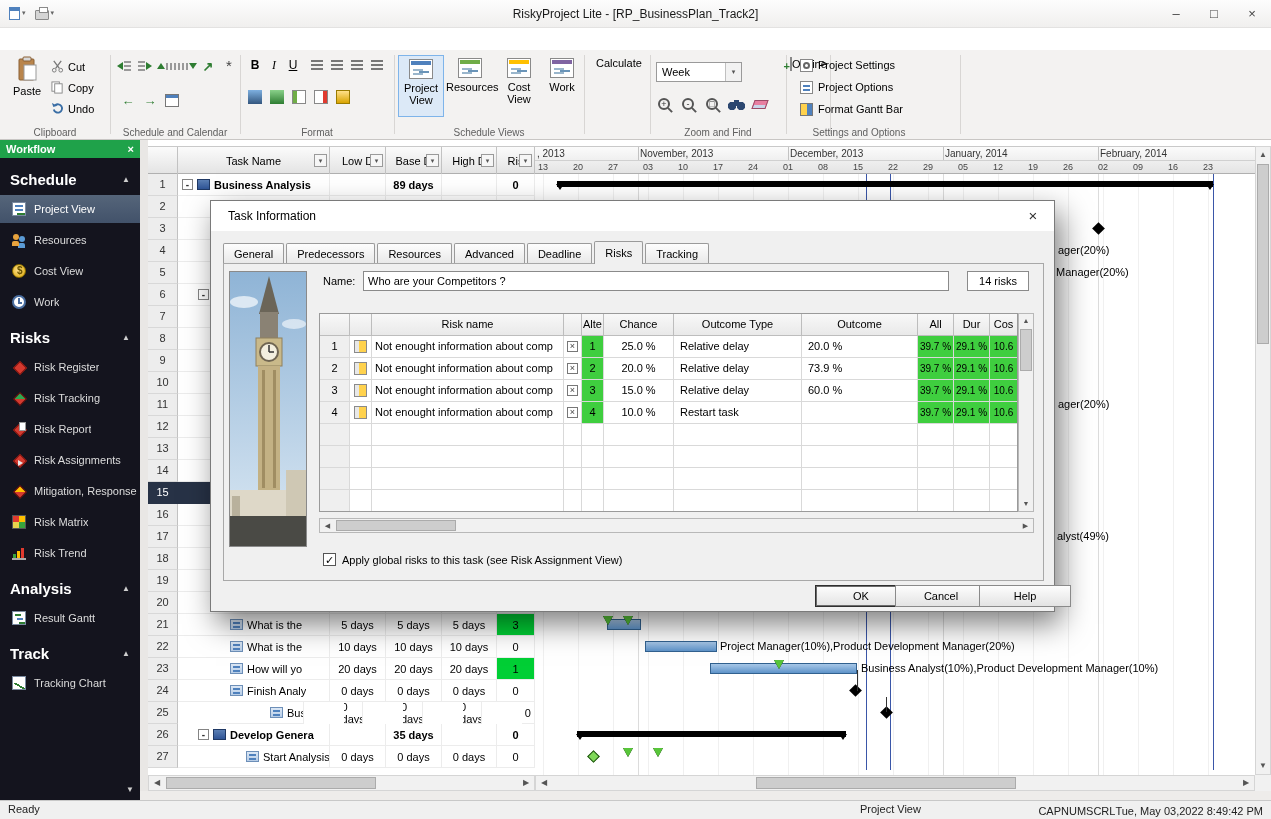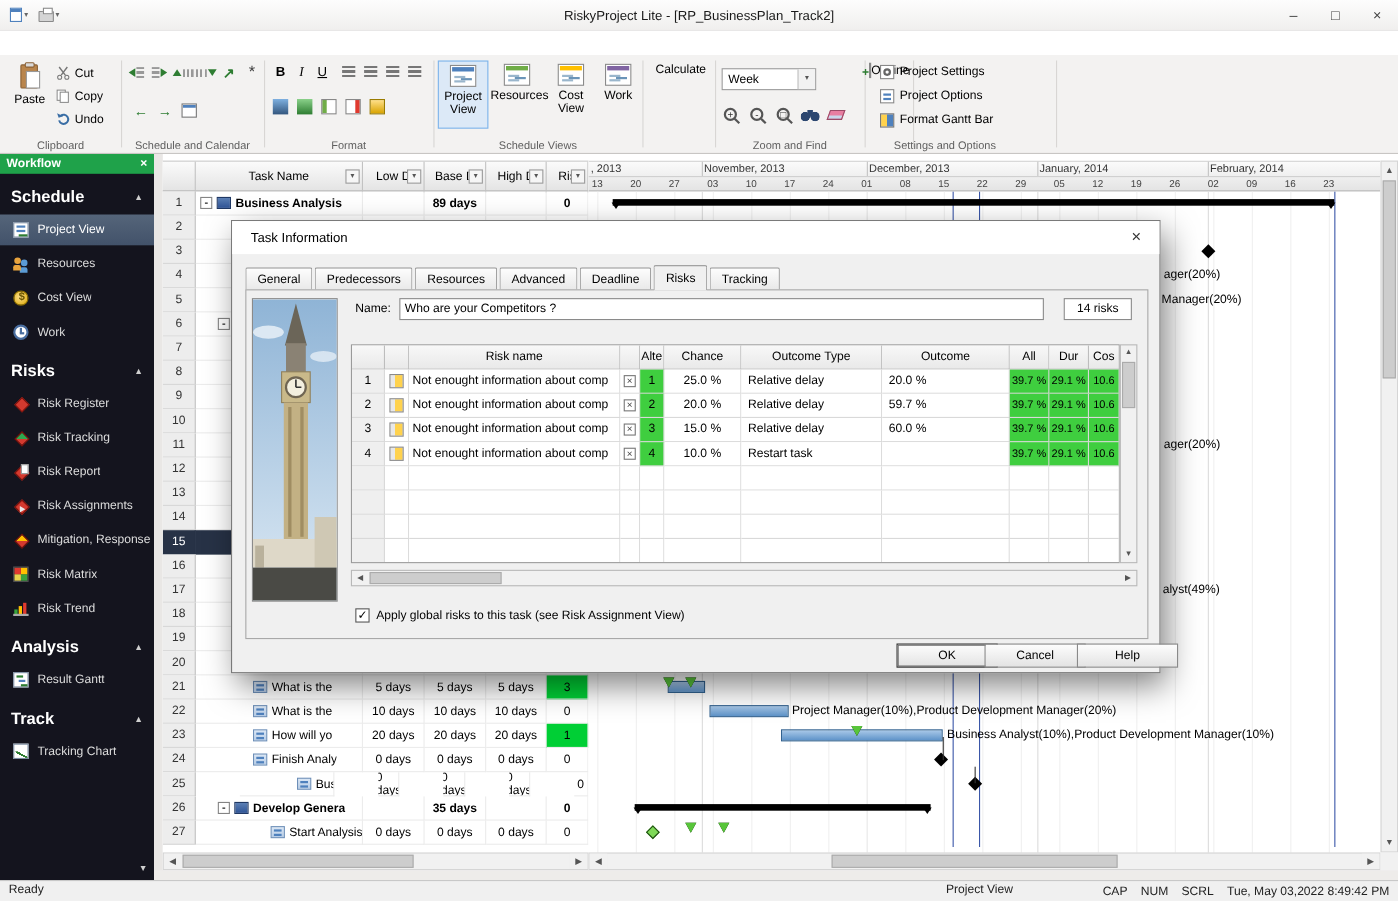--- a/index.html
+++ b/index.html
@@ -175,21 +175,21 @@
 .sbv{position:absolute;width:16px;background:#f1f1f1;border:1px solid #d5d5d5}
 .sbv .arr{position:absolute;left:0;width:14px;height:16px;text-align:center;font-size:8px;line-height:16px;color:#555}
 .sbv .arr.bottom{bottom:0}
 .sbv .vthumb{position:absolute;left:1px;width:12px;background:#cdcdcd;border:1px solid #ababab}
 .sb-corner{position:absolute;left:1255px;top:775px;width:16px;height:16px;background:#f1f1f1}
 
 
 .statusbar{position:absolute;left:0;top:800px;width:100%;height:19px;background:#f0f0f0;border-top:1px solid #c8c8c8;font-size:11px;color:#222}
 .sb-ready{position:absolute;left:8px;top:2px}
 .sb-view{position:absolute;left:860px;top:2px}
-.sb-right{position:absolute;right:8px;top:4px;display:flex;gap:12px}
+.sb-right{position:absolute;right:8px;top:4px;display:flex;}
 
 
 .dialog{position:absolute;left:210px;top:200px;width:845px;height:412px;background:#f0f0f0;border:1px solid #7a7a7a;box-shadow:6px 12px 28px rgba(0,0,0,.5);z-index:50}
 .dlg-title{position:absolute;top:0;left:0;right:0;height:30px;background:#fff;display:flex;align-items:center;padding-left:17px;font-size:12px}
 .dlg-close{position:absolute;right:8px;top:4px;width:26px;height:22px;text-align:center;line-height:22px;font-size:15px;color:#333}
 .dlg-tabs{position:absolute;left:12px;top:40px;height:23px;display:flex;align-items:flex-end}
 .dtab{height:21px;line-height:20px;padding:0 10px;border:1px solid #9a9a9a;border-bottom:none;background:linear-gradient(#fdfdfd,#e8e8e8);margin-right:2px;border-radius:2px 2px 0 0}
 .dtab.active{height:23px;background:#f0f0f0;position:relative;z-index:2;line-height:22px}
 .dlg-panel{position:absolute;left:12px;top:62px;width:821px;height:318px;border:1px solid #a8a8a8;background:#f0f0f0}
 .dlg-photo{position:absolute;left:18px;top:70px;width:78px;height:276px;border:1px solid #8a8a8a;overflow:hidden;z-index:2}
@@ -996,21 +996,21 @@
           <div class="rg-cell" style="width: 22px;">
             <div class="rg-ic"></div>
           </div>
           <div class="rg-cell rg-name" style="width: 192px;">Not enought information about comp</div>
           <div class="rg-cell" style="width: 18px;">
             <div class="rg-x">×</div>
           </div>
           <div class="rg-cell rg-green rg-c" style="width: 22px;">2</div>
           <div class="rg-cell rg-c" style="width: 70px;">20.0 %</div>
           <div class="rg-cell rg-l" style="width: 128px;">Relative delay</div>
-          <div class="rg-cell rg-l" style="width: 116px;">59.7 %</div>
+          <div class="rg-cell rg-l" style="width: 116px;">73.9 %</div>
           <div class="rg-cell rg-green rg-c rg-sm" style="width: 36px;">39.7 %</div>
           <div class="rg-cell rg-green rg-c rg-sm" style="width: 36px;">29.1 %</div>
           <div class="rg-cell rg-green rg-c rg-sm" style="width: 28px;">10.6</div>
         </div>
         <div class="rg-row">
           <div class="rg-cell rg-num" style="width: 30px;">3</div>
           <div class="rg-cell" style="width: 22px;">
             <div class="rg-ic"></div>
           </div>
           <div class="rg-cell rg-name" style="width: 192px;">Not enought information about comp</div>

